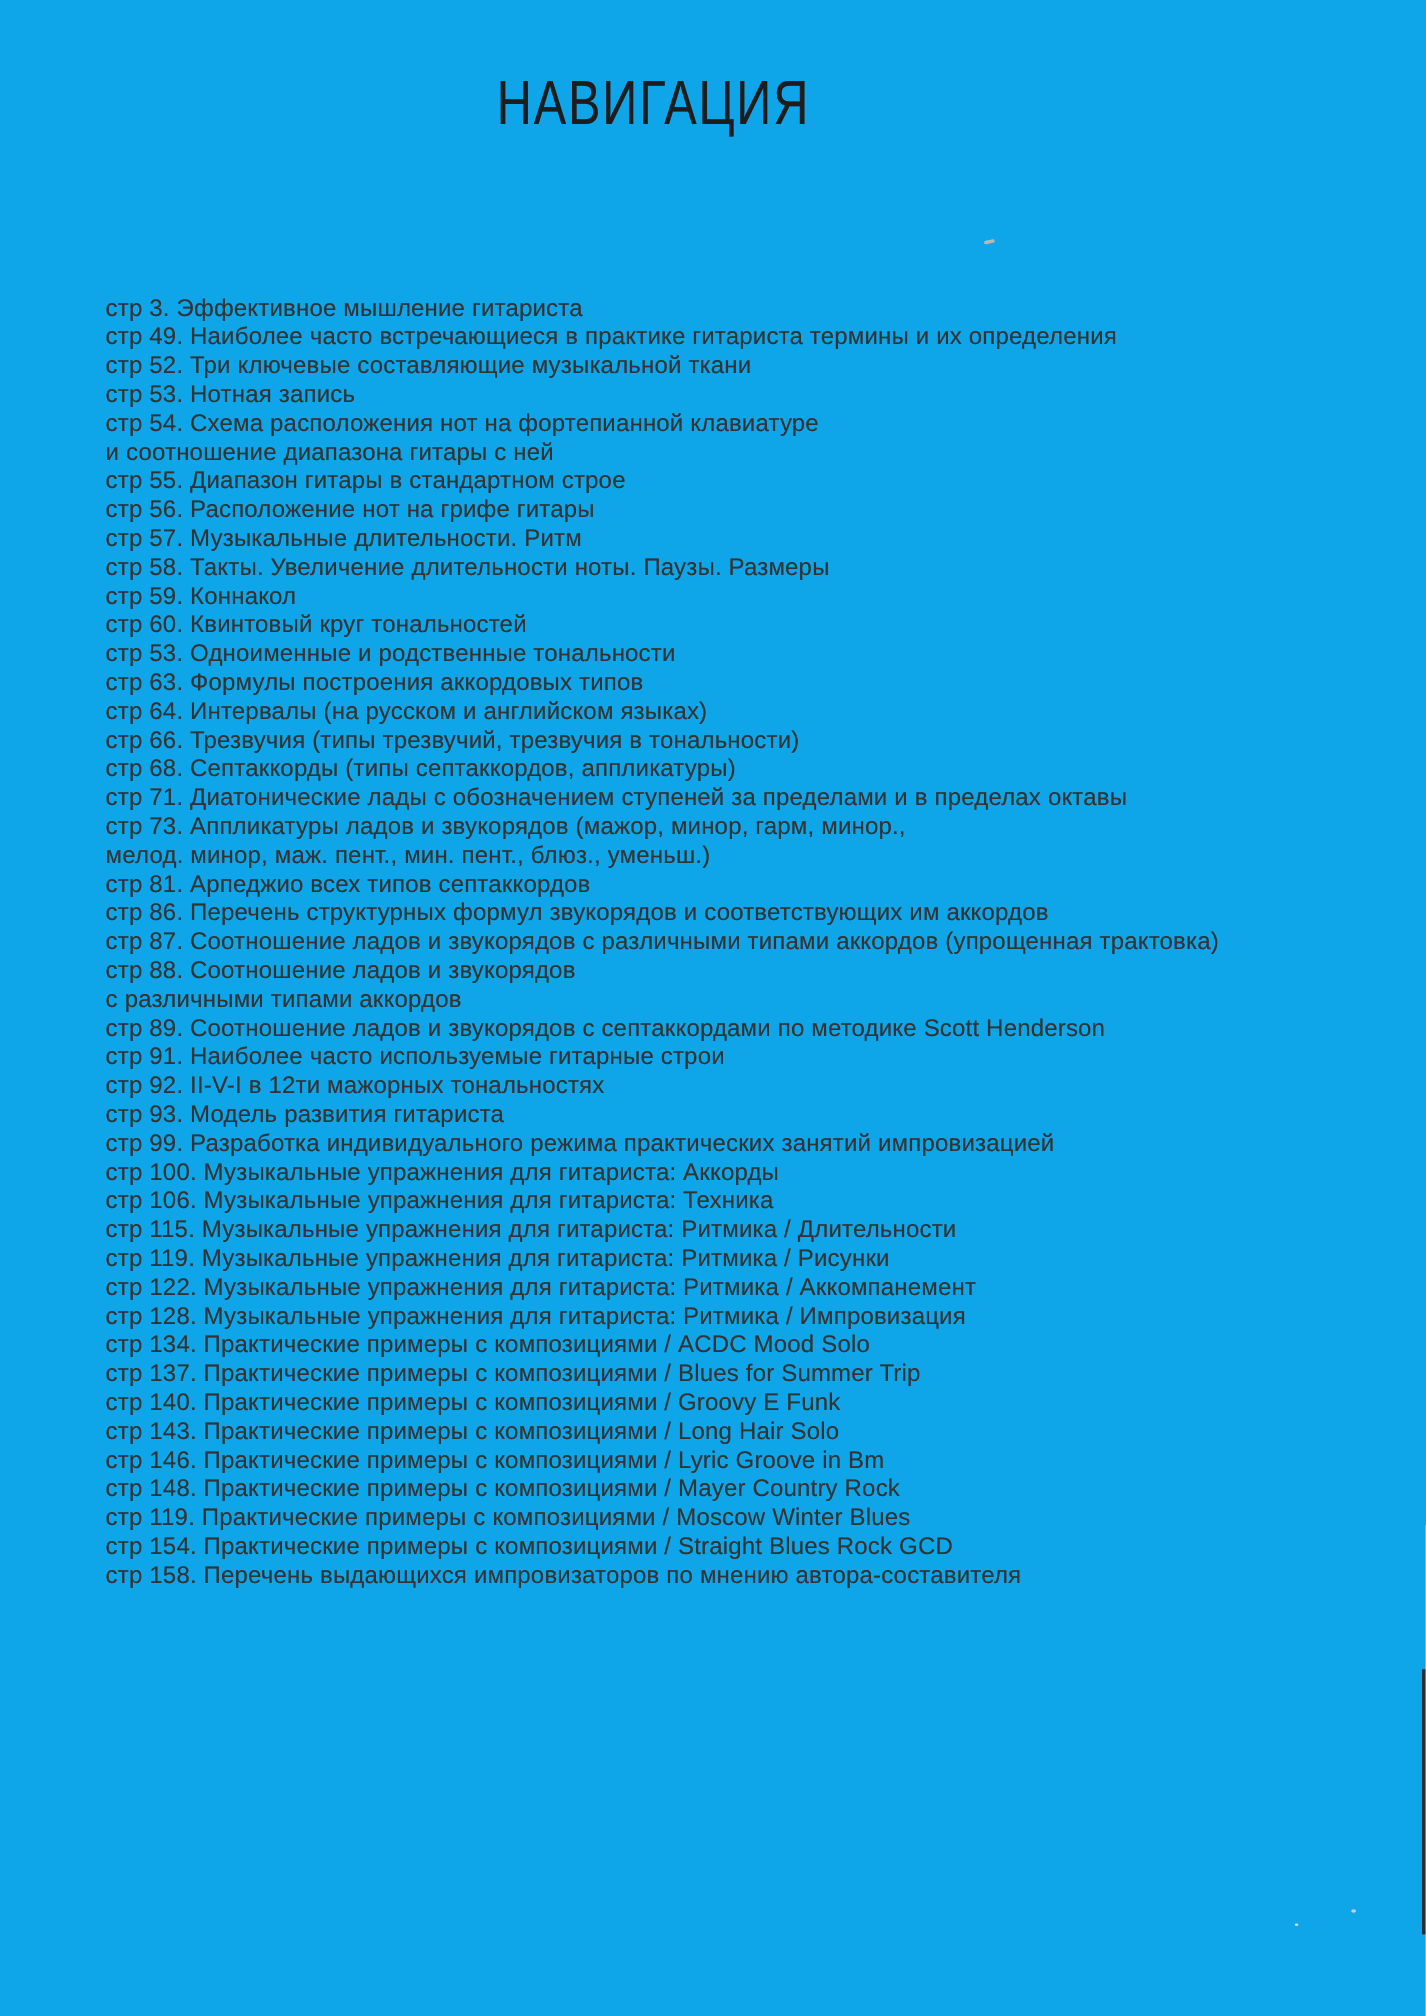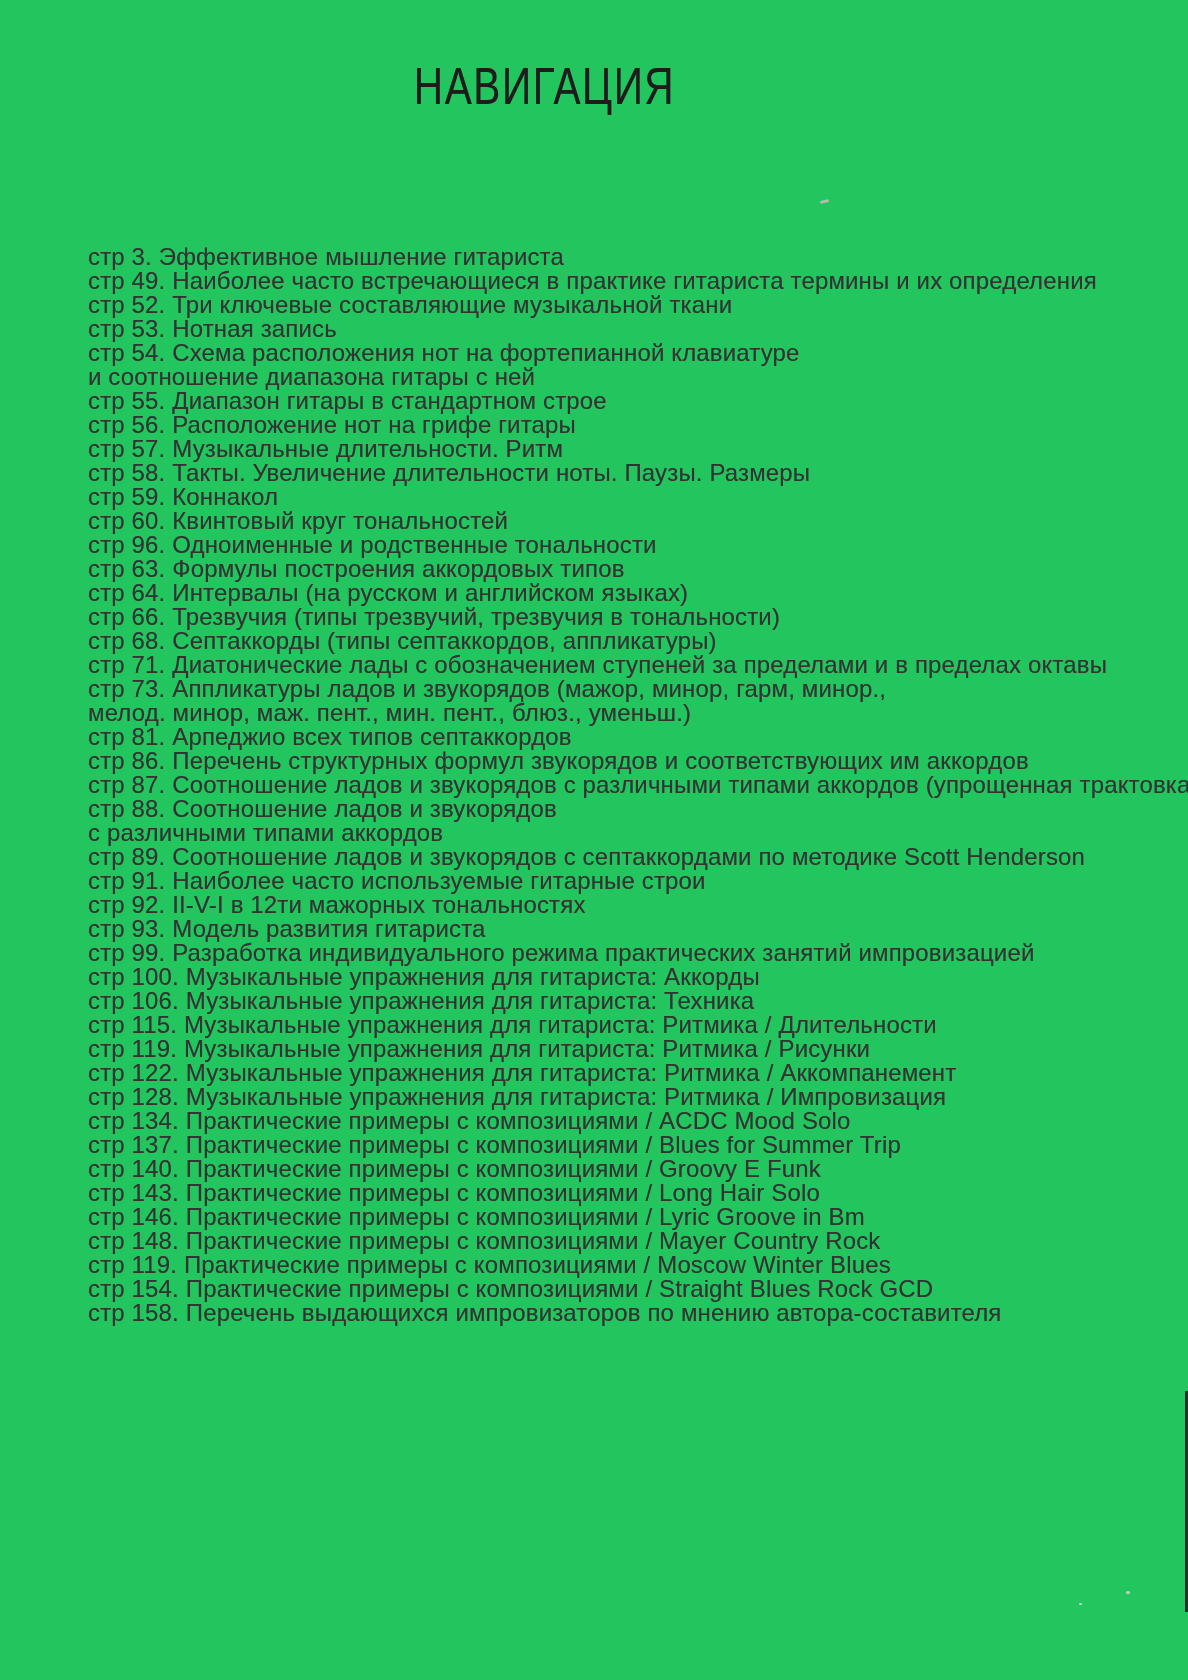--- a/index.html
+++ b/index.html
@@ -8,21 +8,21 @@
     height: 1680px;
     background: #ffffff;
     overflow: hidden;
     position: relative;
     font-family: "Liberation Sans", sans-serif;
     color: #333333;
   }
   .page {
     position: absolute;
     inset: 0;
-    background: #22c55e;
+    background: #0ea5e9;
   }
   .doc-title {
     position: absolute;
     top: 56px;
     left: 0;
     width: 1188px;
     text-align: center;
     transform: translateX(-49px);
     font-size: 52px;
     font-weight: 400;
@@ -36,21 +36,21 @@
     transform-origin: center;
     letter-spacing: 2px;
     
     text-shadow: 0 0 0.6px rgba(30,30,30,0.55);
   }
   .toc {
     position: absolute;
     top: 245px;
     left: 88px;
     right: 30px;
-    font-size: 24px;
+    font-size: 20px;
     line-height: 24px;
     letter-spacing: 0.15px;
     color: #333333;
   }
   .toc-line {
     height: 24px;
     white-space: nowrap;
     text-shadow: 0 0 0.5px rgba(51,51,51,0.45);
   }
   
@@ -96,21 +96,21 @@
     <div class="toc-line">стр 52. Три ключевые составляющие музыкальной ткани</div>
     <div class="toc-line">стр 53. Нотная запись</div>
     <div class="toc-line">стр 54. Схема расположения нот на фортепианной клавиатуре</div>
     <div class="toc-line">и соотношение диапазона гитары с ней</div>
     <div class="toc-line">стр 55. Диапазон гитары в стандартном строе</div>
     <div class="toc-line">стр 56. Расположение нот на грифе гитары</div>
     <div class="toc-line">стр 57. Музыкальные длительности. Ритм</div>
     <div class="toc-line">стр 58. Такты. Увеличение длительности ноты. Паузы. Размеры</div>
     <div class="toc-line">стр 59. Коннакол</div>
     <div class="toc-line">стр 60. Квинтовый круг тональностей</div>
-    <div class="toc-line">стр 96. Одноименные и родственные тональности</div>
+    <div class="toc-line">стр 53. Одноименные и родственные тональности</div>
     <div class="toc-line">стр 63. Формулы построения аккордовых типов</div>
     <div class="toc-line">стр 64. Интервалы (на русском и английском языках)</div>
     <div class="toc-line">стр 66. Трезвучия (типы трезвучий, трезвучия в тональности)</div>
     <div class="toc-line">стр 68. Септаккорды (типы септаккордов, аппликатуры)</div>
     <div class="toc-line">стр 71. Диатонические лады с обозначением ступеней за пределами и в пределах октавы</div>
     <div class="toc-line">стр 73. Аппликатуры ладов и звукорядов (мажор, минор, гарм, минор.,</div>
     <div class="toc-line">мелод. минор, маж. пент., мин. пент., блюз., уменьш.)</div>
     <div class="toc-line">стр 81. Арпеджио всех типов септаккордов</div>
     <div class="toc-line">стр 86. Перечень структурных формул звукорядов и соответствующих им аккордов</div>
     <div class="toc-line">стр 87. Соотношение ладов и звукорядов с различными типами аккордов (упрощенная трактовка)</div>

